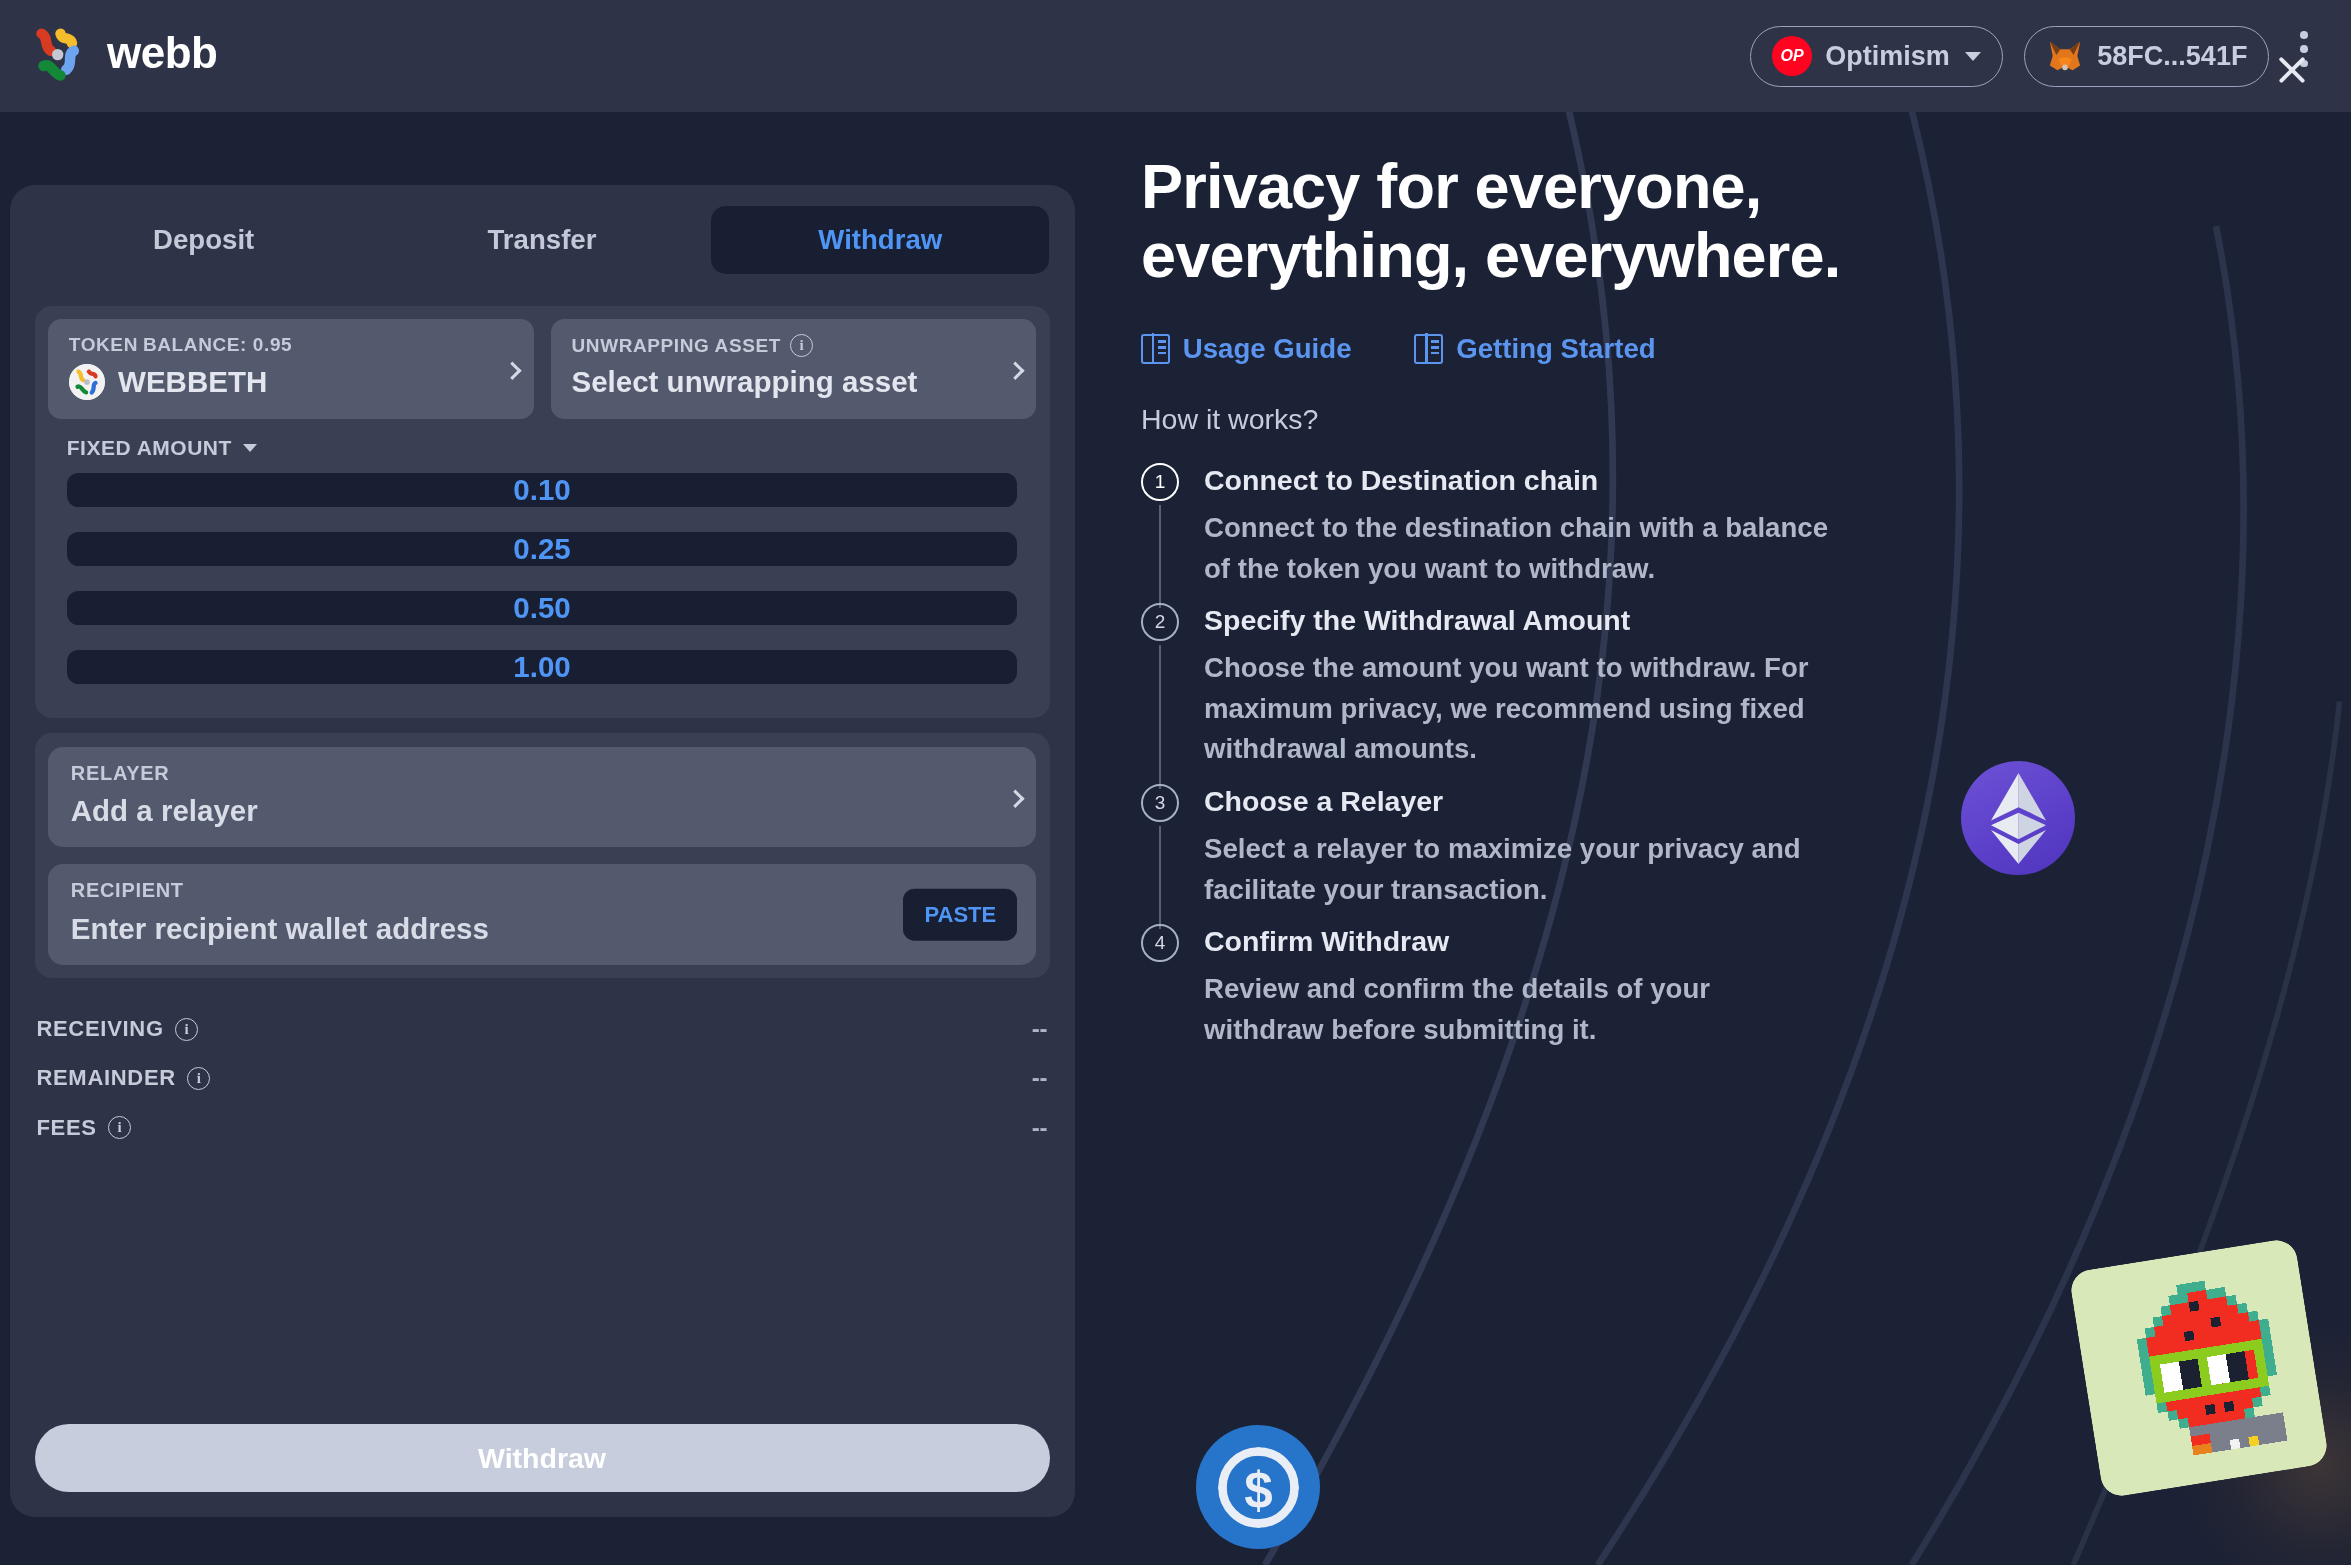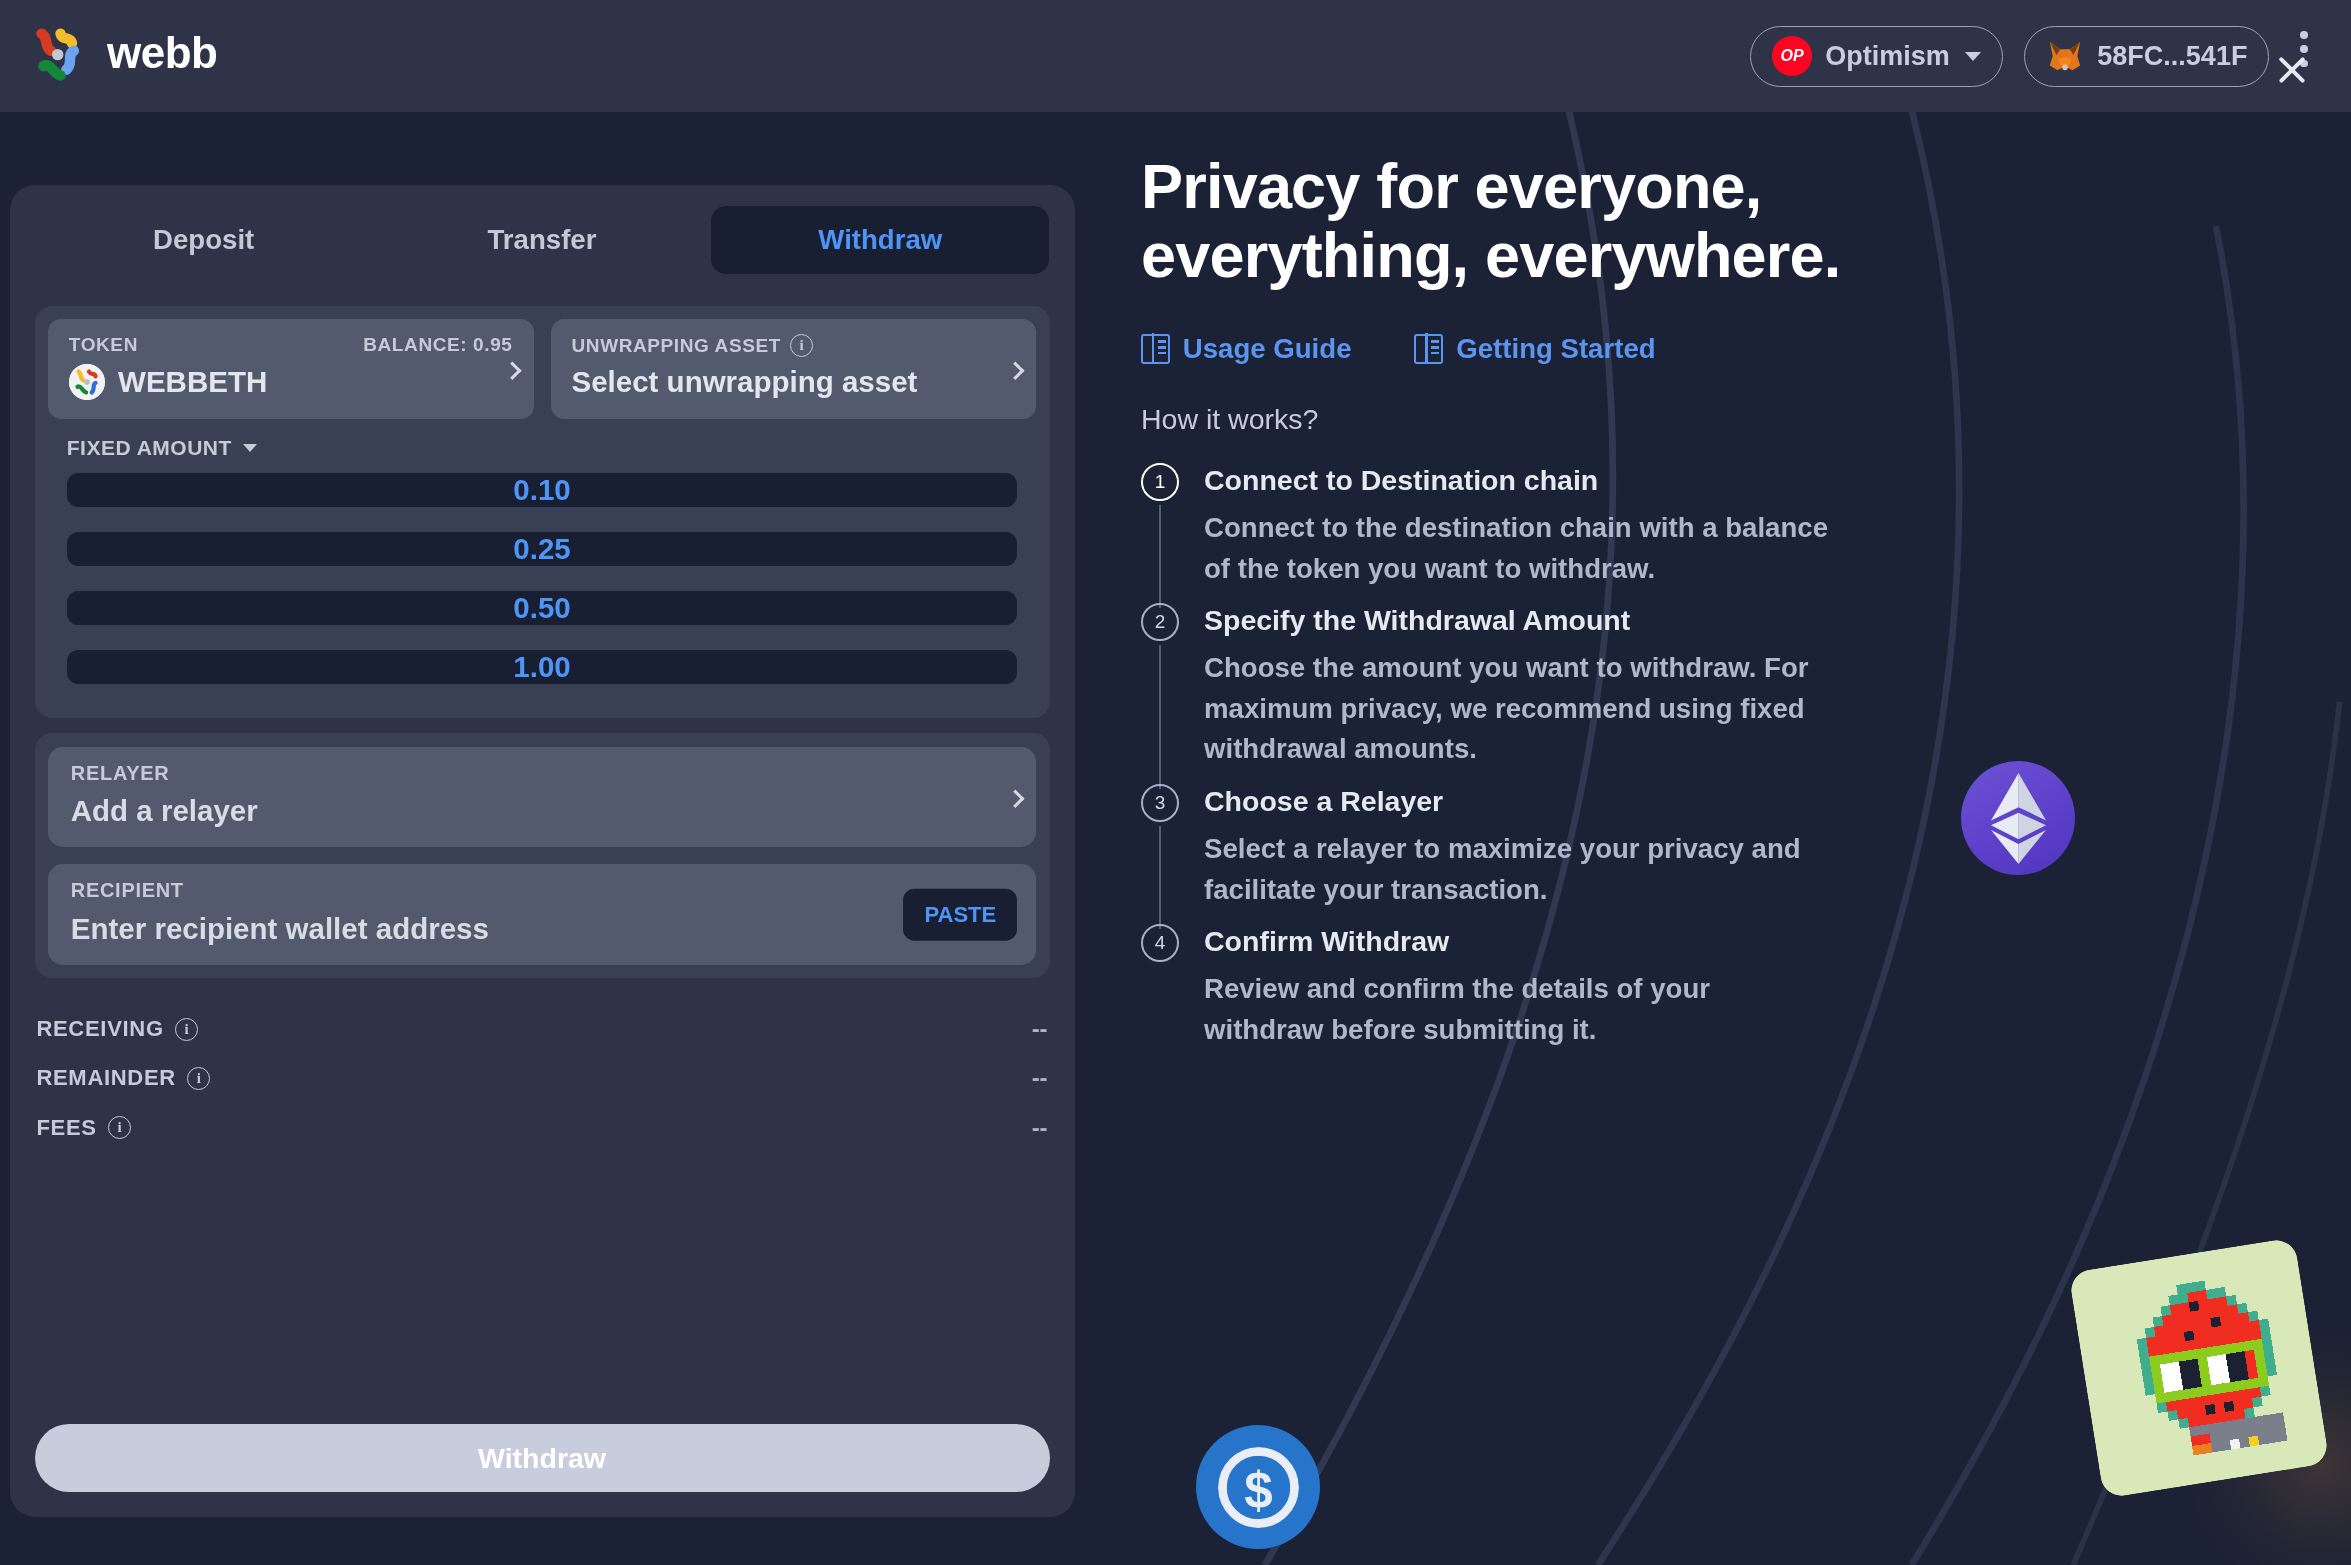--- a/index.html
+++ b/index.html
@@ -59,21 +59,20 @@
 
   .group { background: #3a4054; border-radius: 17px; padding: 13.3px; margin-bottom: 15px; }
   .row2 { display: flex; gap: 17px; }
   .sel-box {
     flex: 1; background: #535a6e; border-radius: 13.3px;
     padding: 15px 21px 19px 21px; position: relative; cursor: pointer;
   }
   .sel-label {
     font-size: 19px; font-weight: 700; color: #c6cbd9; letter-spacing: 0.6px;
     display: flex; align-items: center; gap: 5px; margin-bottom: 7.6px;
-    justify-content: space-between;
   }
   .sel-label .lbl-left { display: flex; align-items: center; gap: 9.5px; }
   .sel-value {
     font-size: 29.5px; font-weight: 700; color: #e3e6ee;
     display: flex; align-items: center; gap: 13.3px;
   }
   .chev-right {
     position: absolute; right: 19px; top: 50%; transform: translateY(-50%);
     width: 13.3px; height: 13.3px; border-right: 3.3px solid #d5d9e4; border-top: 3.3px solid #d5d9e4;
     rotate: 45deg;

